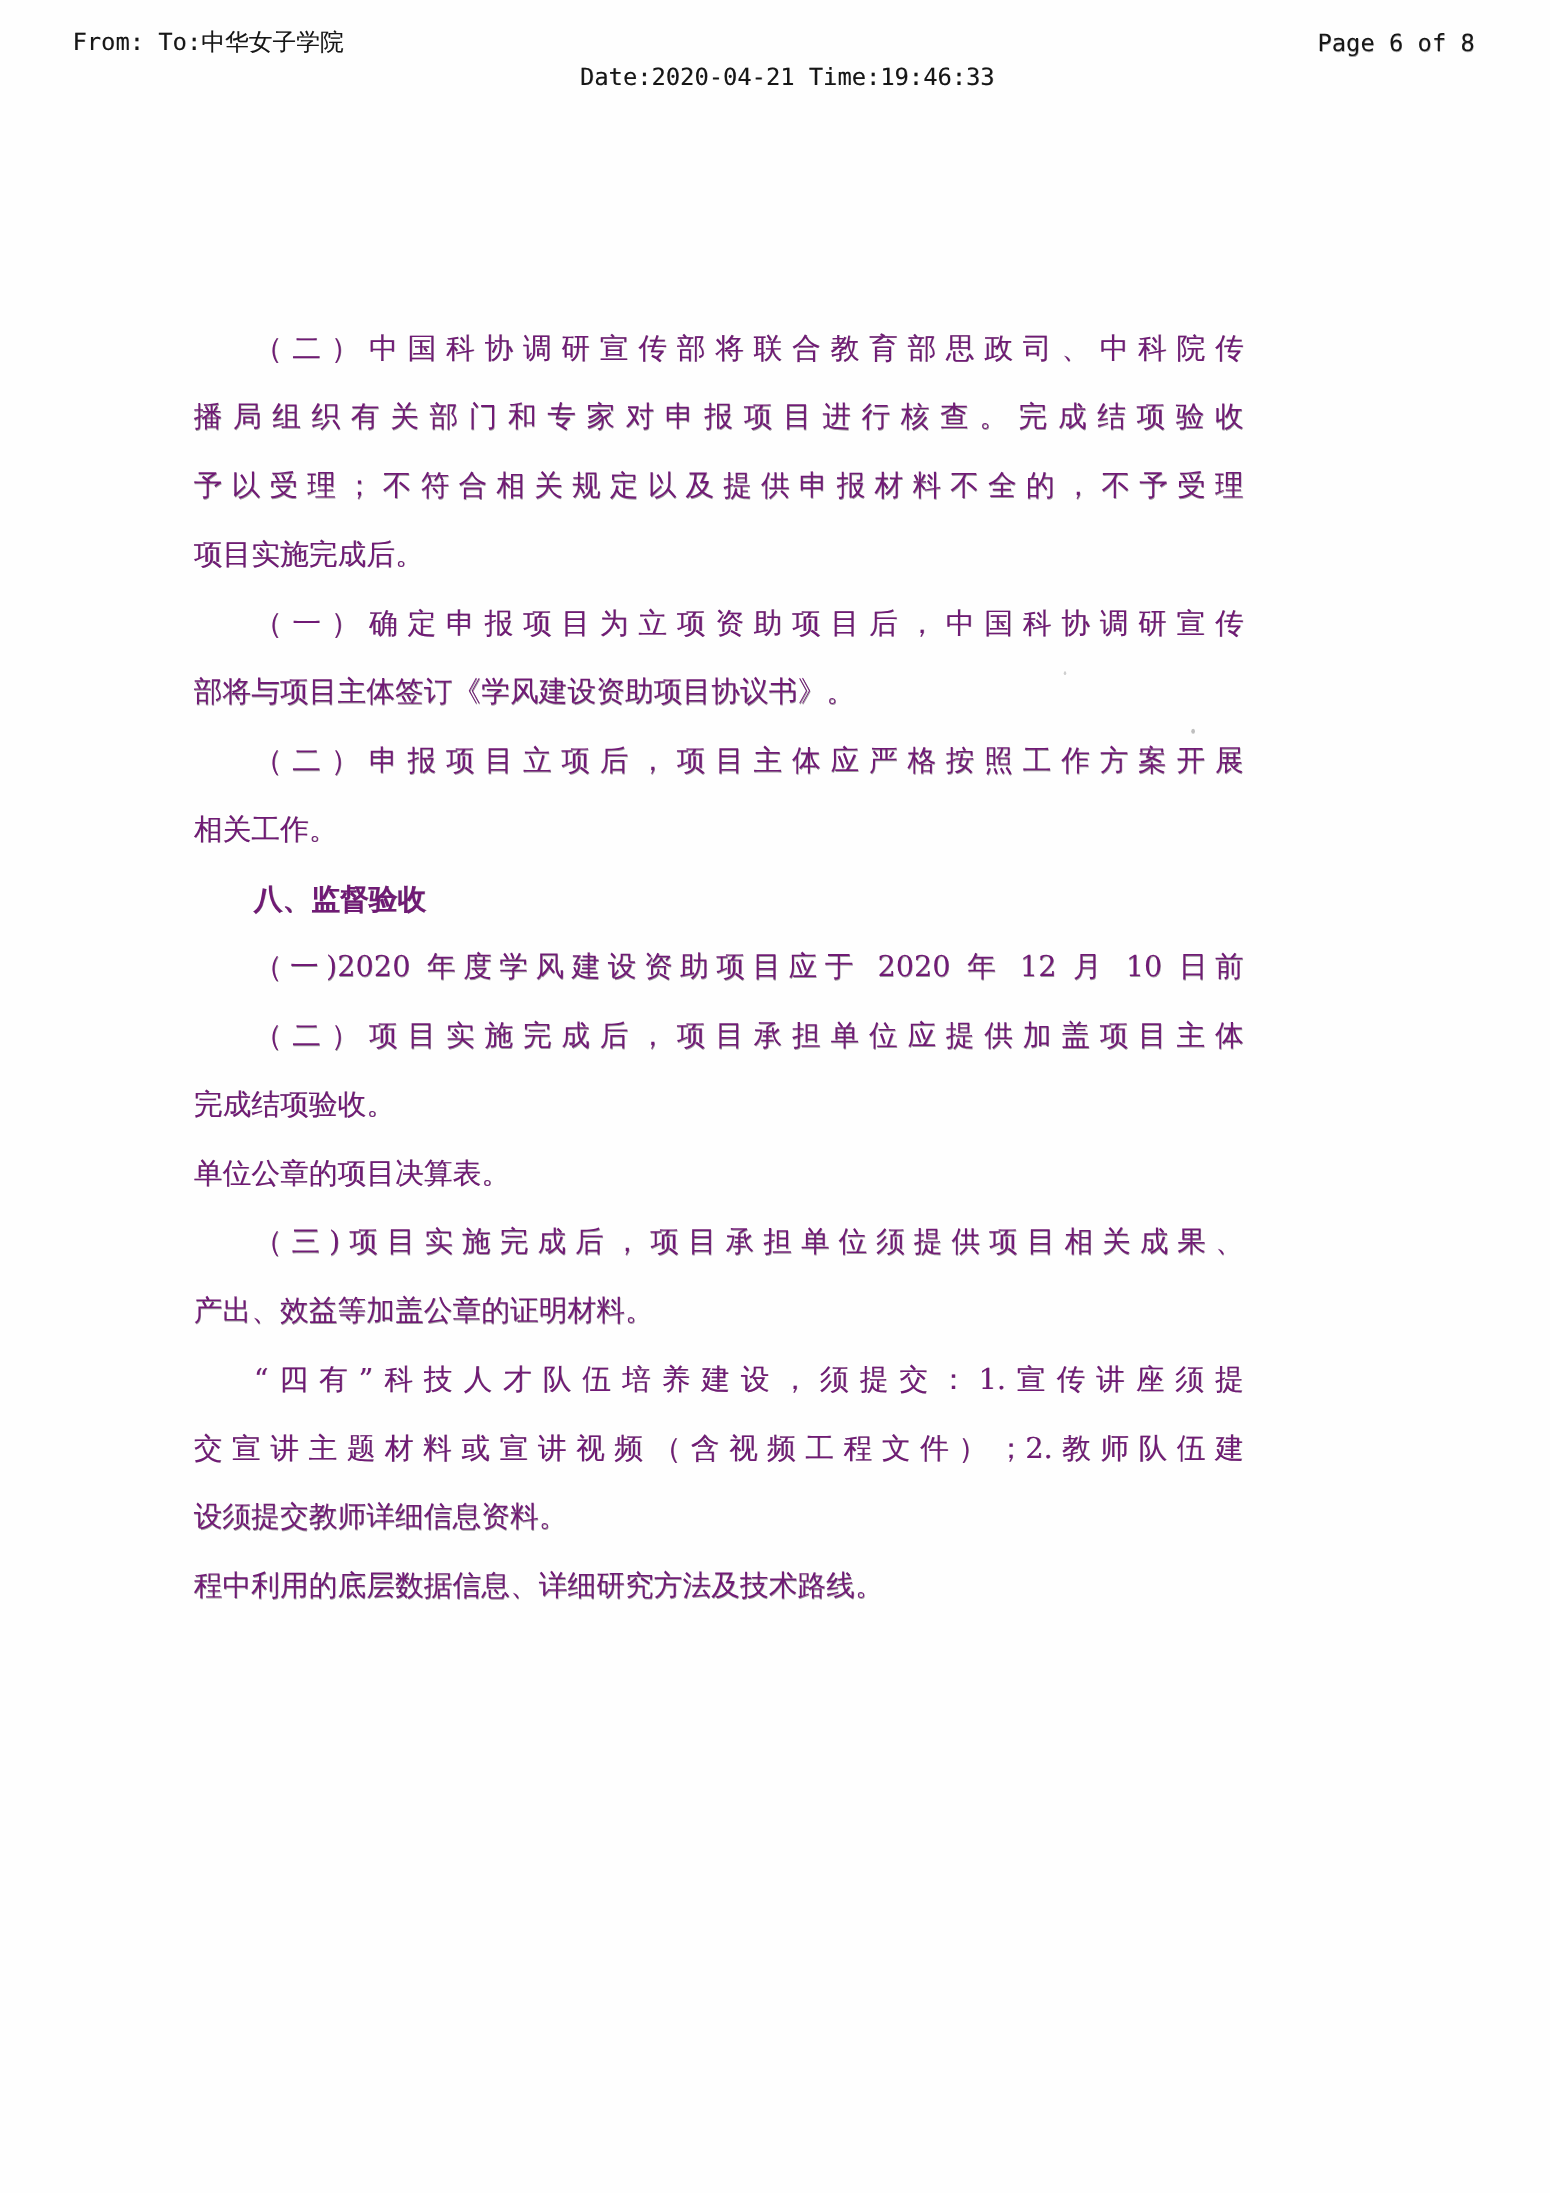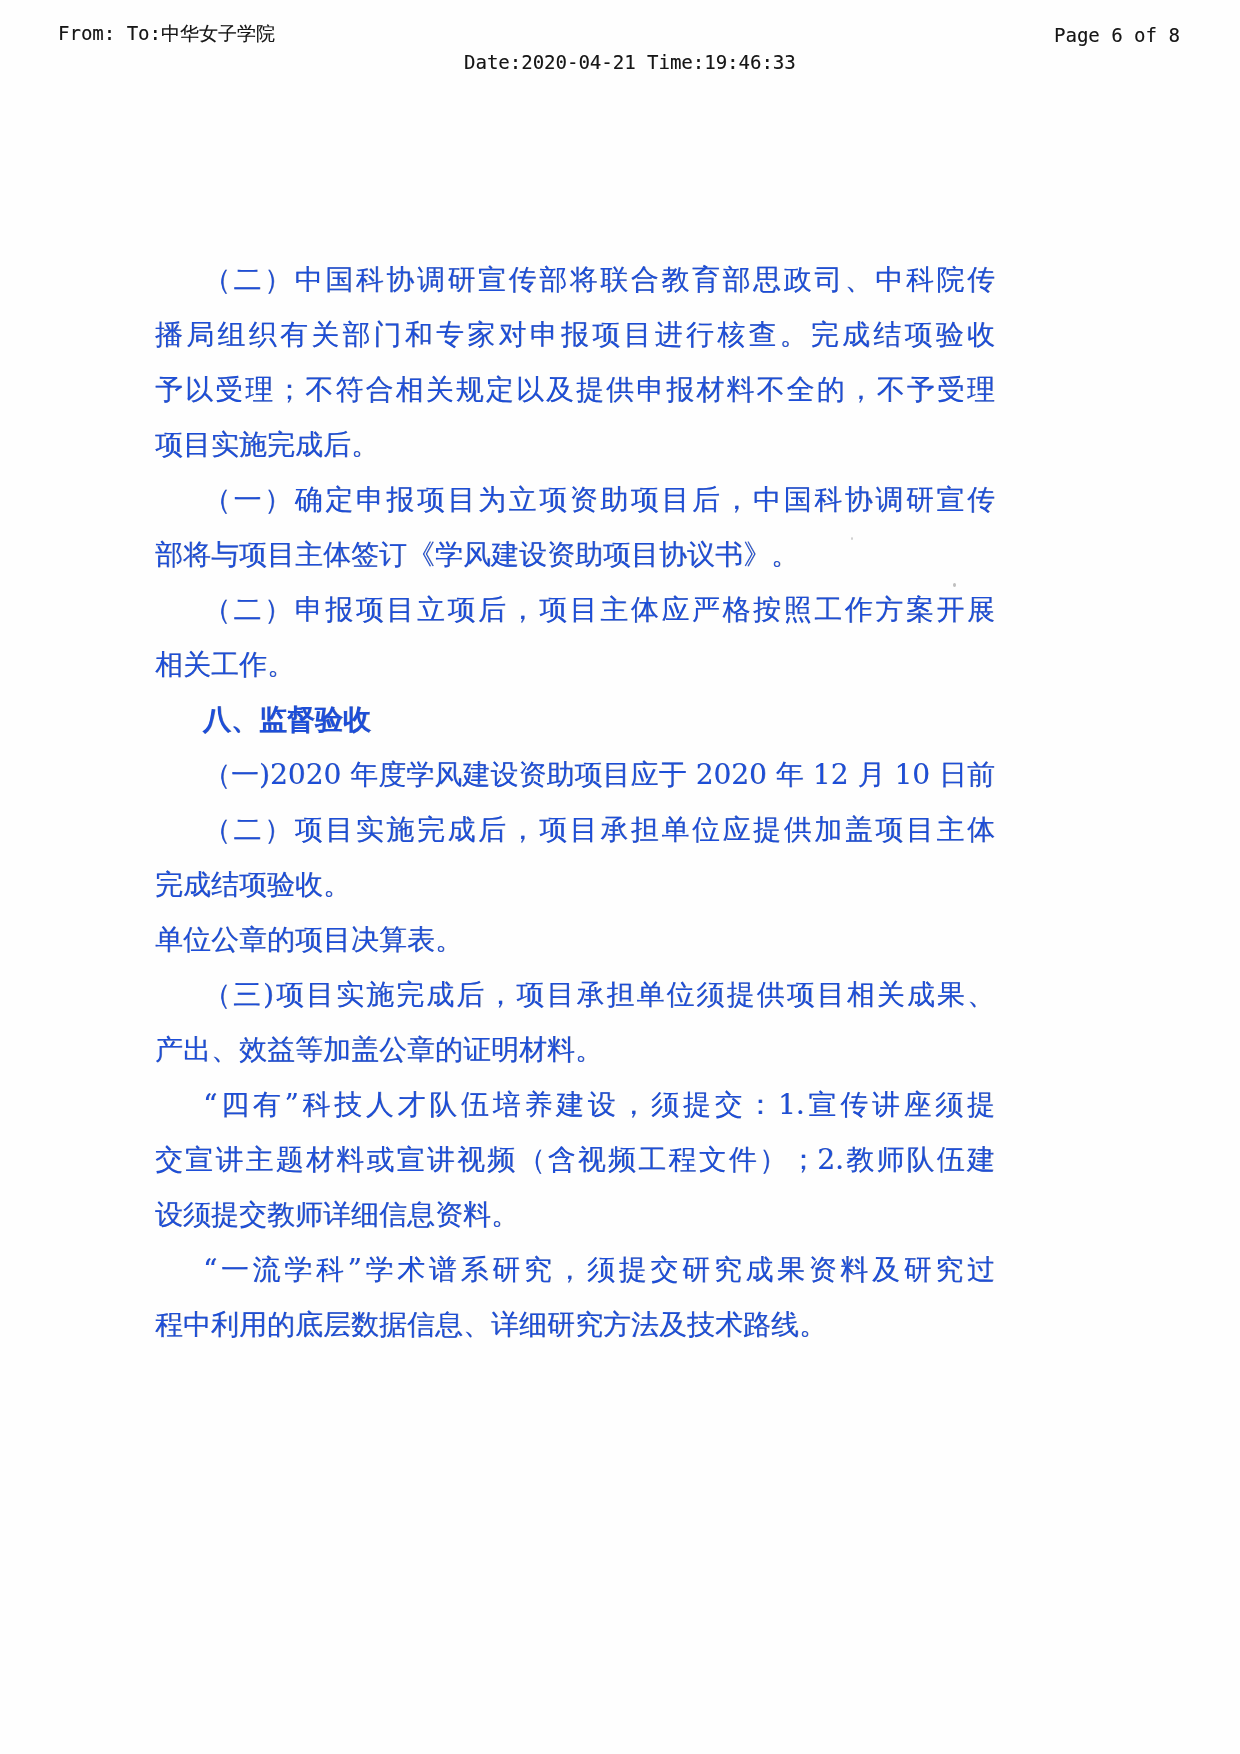--- a/index.html
+++ b/index.html
@@ -22,23 +22,23 @@
   }
   .fax-from     { position: absolute; left: 58px;   top: 21px; }
   .fax-datetime { position: absolute; left: 464px;  top: 8px; margin-top: 43px; }
   .fax-page     { position: absolute; left: 1012px; top: 24px; margin-left: 42px; }
 
   .doc-body {
     position: absolute;
     left: 155px;
     top: 252px;
     width: 840px;
-    font-size: 28px;
+    font-size: 23px;
     line-height: 55px;
-    color: #1d4ed8;
+    color: #701a75;
     text-shadow: 0.4px 0.4px 0.5px rgba(45,45,45,0.45);
   }
   .line { min-height: 55px; }
   .just {
     text-align: justify;
     text-align-last: justify;
   }
   .indent { text-indent: 48px; }
   .head { font-weight: bold; }
 
@@ -73,20 +73,19 @@
     <div class="line indent head">八、监督验收</div>
     <div class="line indent just">（一)2020 年度学风建设资助项目应于 2020 年 12 月 10 日前</div>
     <div class="line indent just">（二）项目实施完成后，项目承担单位应提供加盖项目主体</div>
     <div class="line">完成结项验收。</div>
     <div class="line">单位公章的项目决算表。</div>
     <div class="line indent just">（三)项目实施完成后，项目承担单位须提供项目相关成果、</div>
     <div class="line">产出、效益等加盖公章的证明材料。</div>
     <div class="line indent just">“四有”科技人才队伍培养建设，须提交：1.宣传讲座须提</div>
     <div class="line just">交宣讲主题材料或宣讲视频（含视频工程文件）；2.教师队伍建</div>
     <div class="line">设须提交教师详细信息资料。</div>
-    <div class="line indent just">“一流学科”学术谱系研究，须提交研究成果资料及研究过</div>
     <div class="line">程中利用的底层数据信息、详细研究方法及技术路线。</div>
   </div>
 
   <div class="speck speck-1"></div>
   <div class="speck speck-2"></div>
 
 </div>
 
 </body></html>

